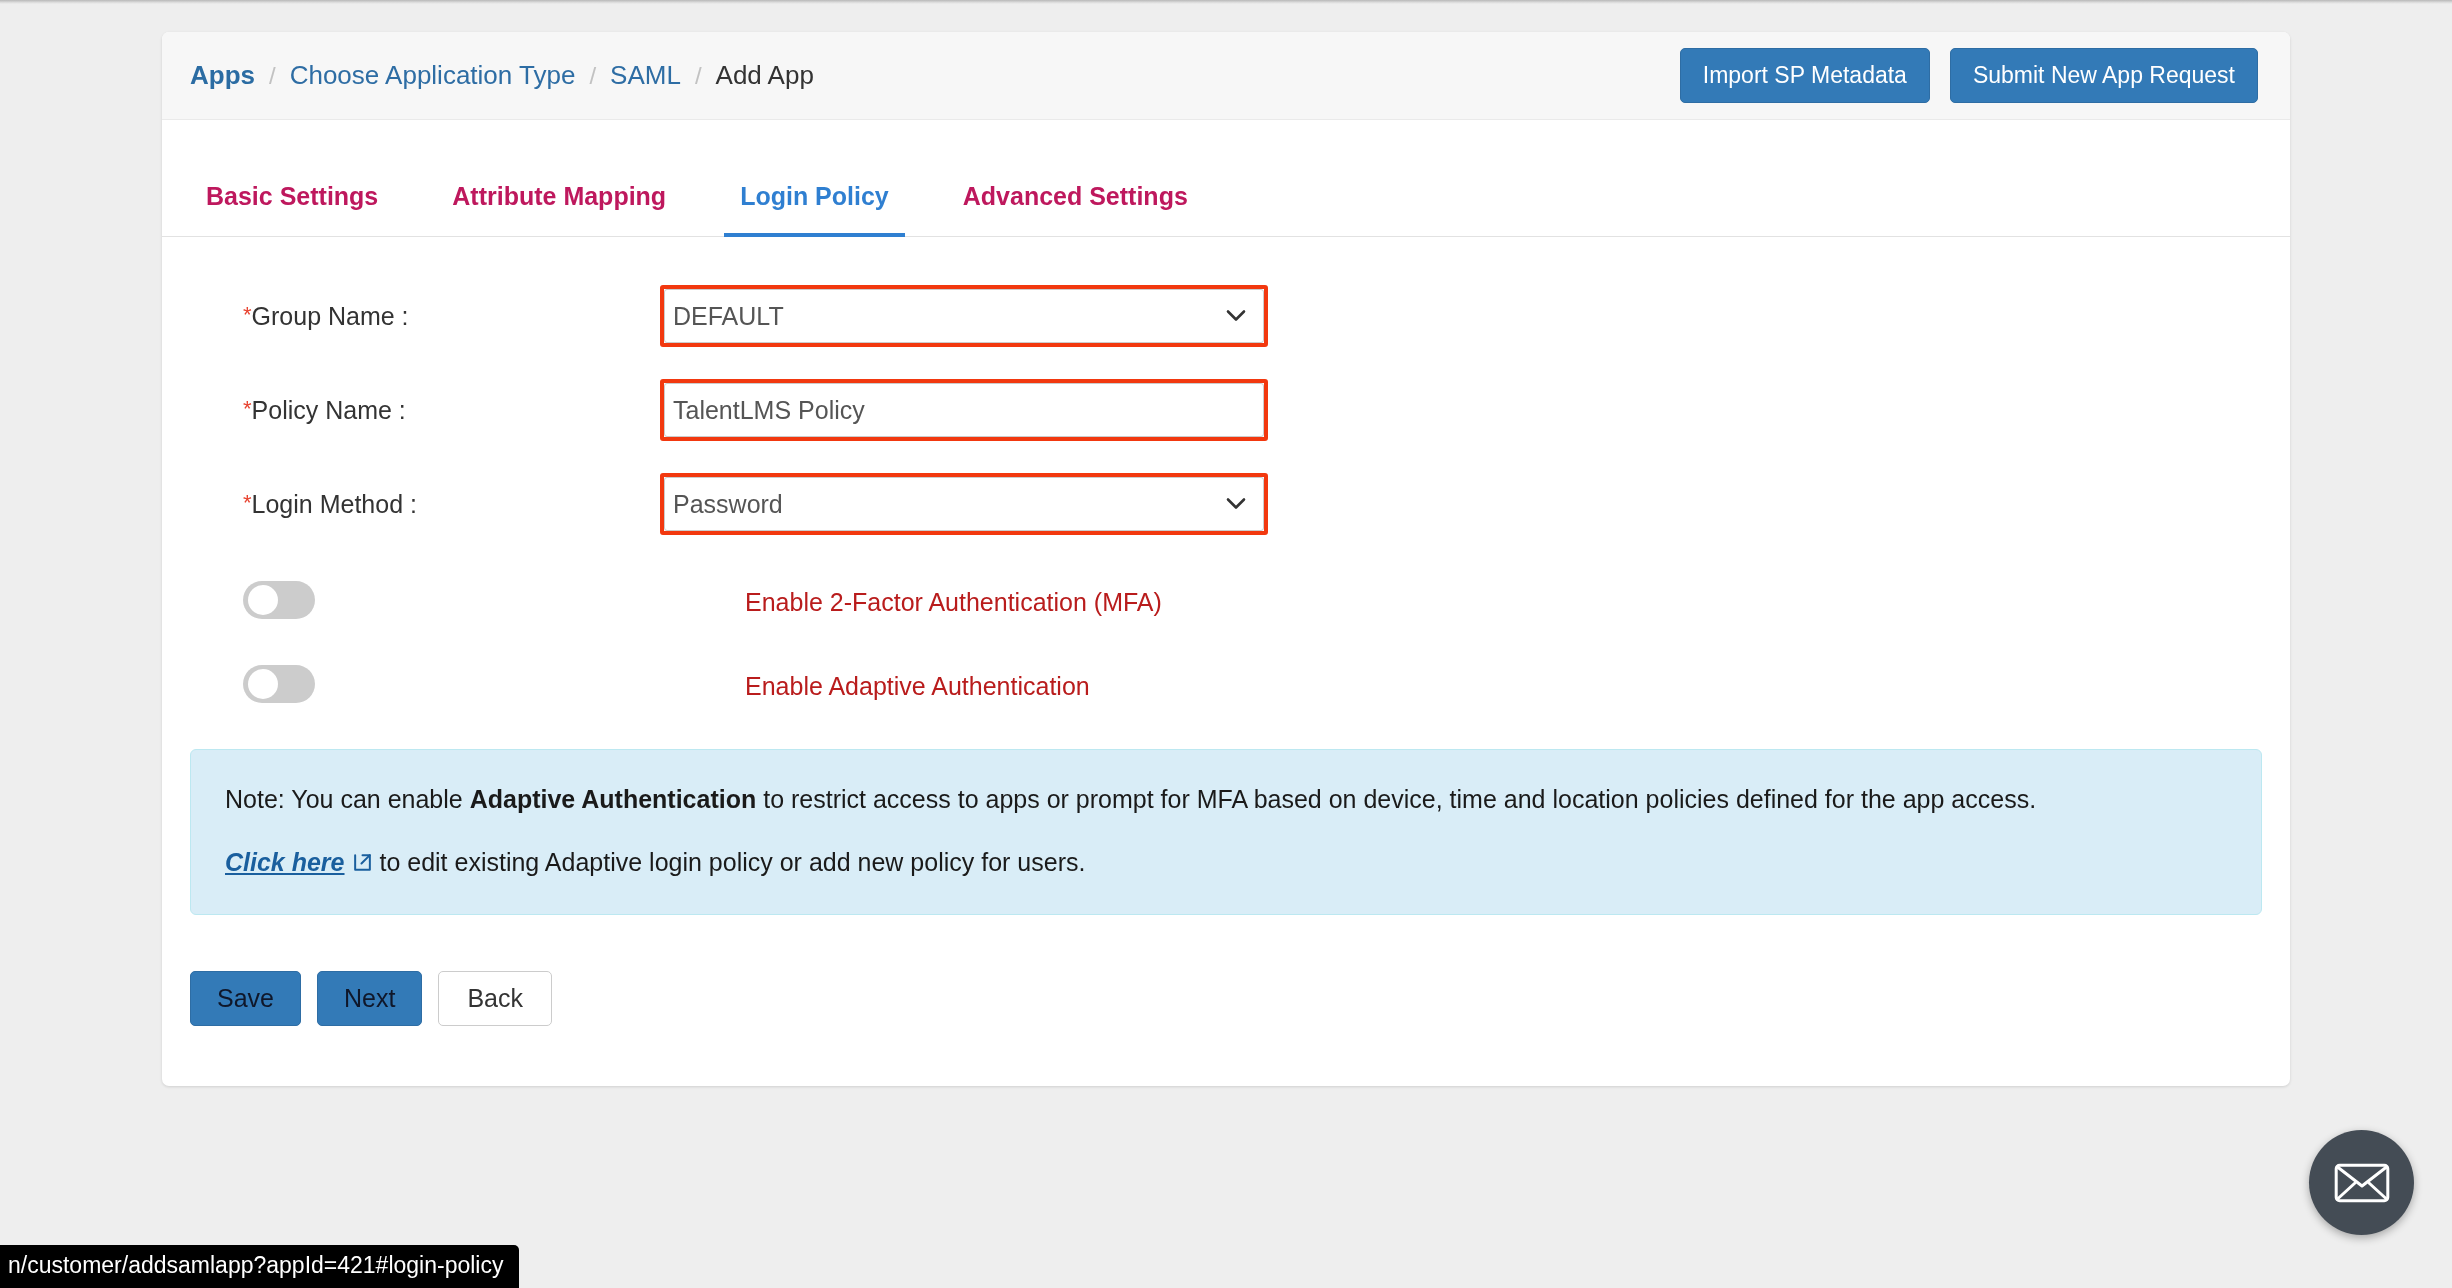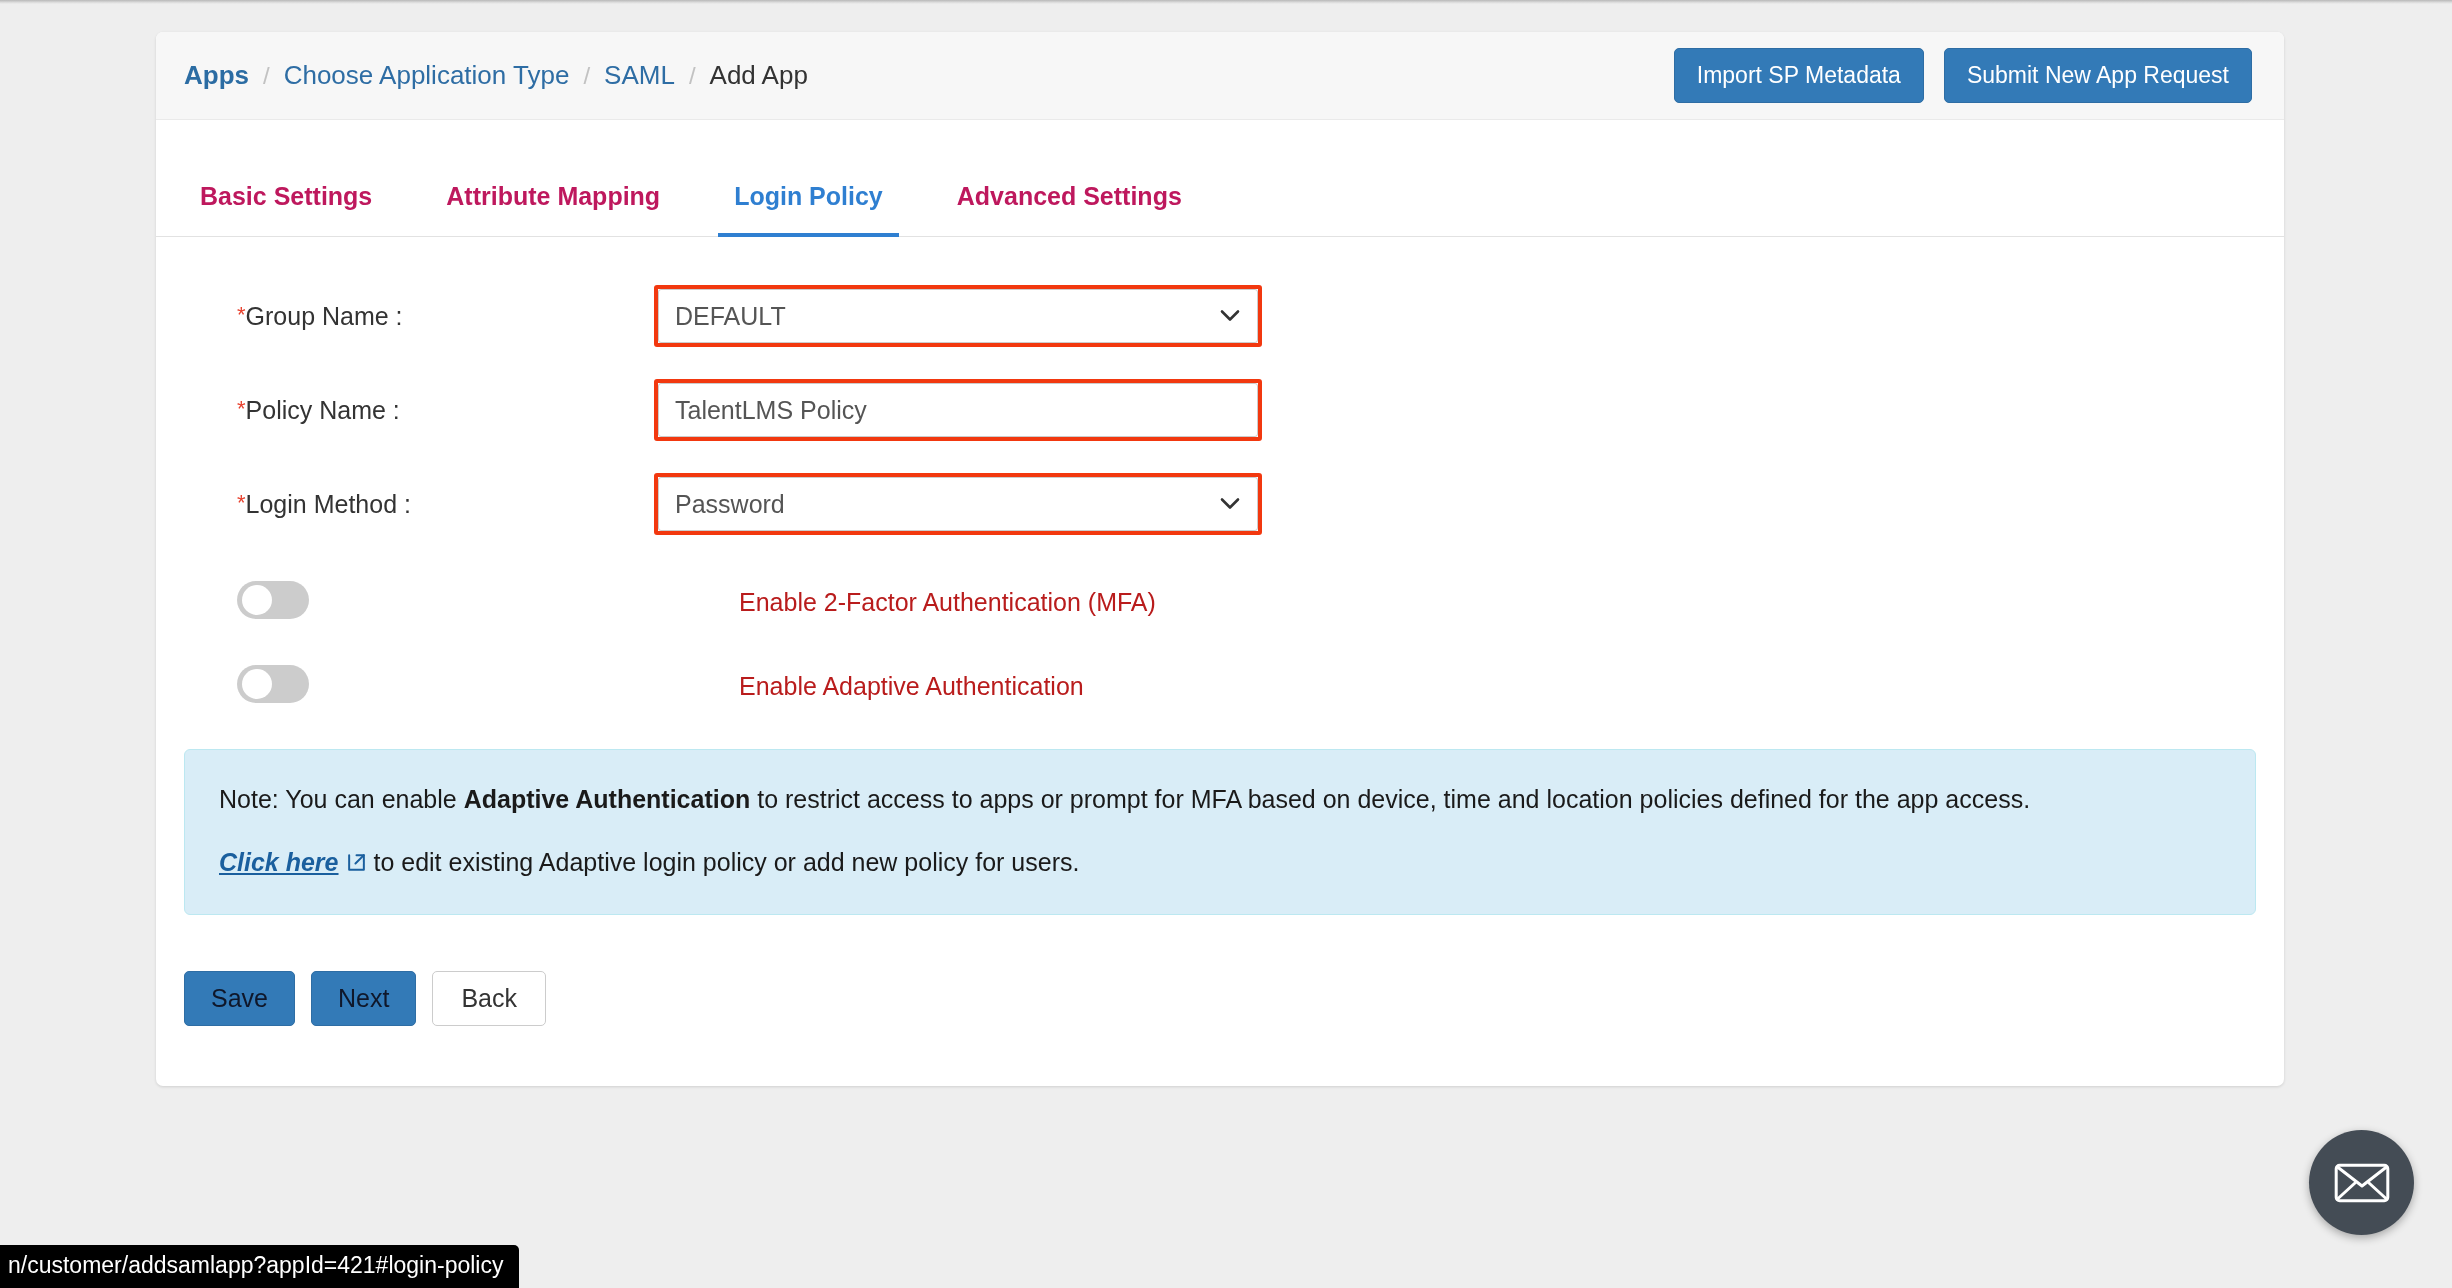--- a/index.html
+++ b/index.html
@@ -20,21 +20,21 @@
     position: absolute;
     top: 0; left: 0;
     width: 2452px;
     height: 4px;
     background: linear-gradient(to bottom, #b8b8b8, #dcdcdc 60%, #eeeeee);
   }
 
   
   .card {
     position: absolute;
-    left: 156px;
+    left: 162px;
     top: 32px;
     width: 2128px;
     background: #ffffff;
     border-radius: 7px;
     box-shadow: 0 1px 3px rgba(0,0,0,0.13);
     overflow: hidden;
   }
 
   .card-header {
     background: #f7f7f7;
@@ -139,21 +139,21 @@
   }
   .field {
     width: 100%;
     box-sizing: border-box;
     height: 54px;
     font-size: 25px;
     font-family: "Liberation Sans", sans-serif;
     color: #555555;
     border: 1px solid #ccc;
     border-radius: 3px;
-    padding: 0 16px;
+    padding: 0 8px;
     background: #ffffff;
     outline: none;
     display: flex;
     align-items: center;
   }
   .chevron {
     position: absolute;
     right: 18px;
     top: 50%;
     transform: translateY(-50%);

